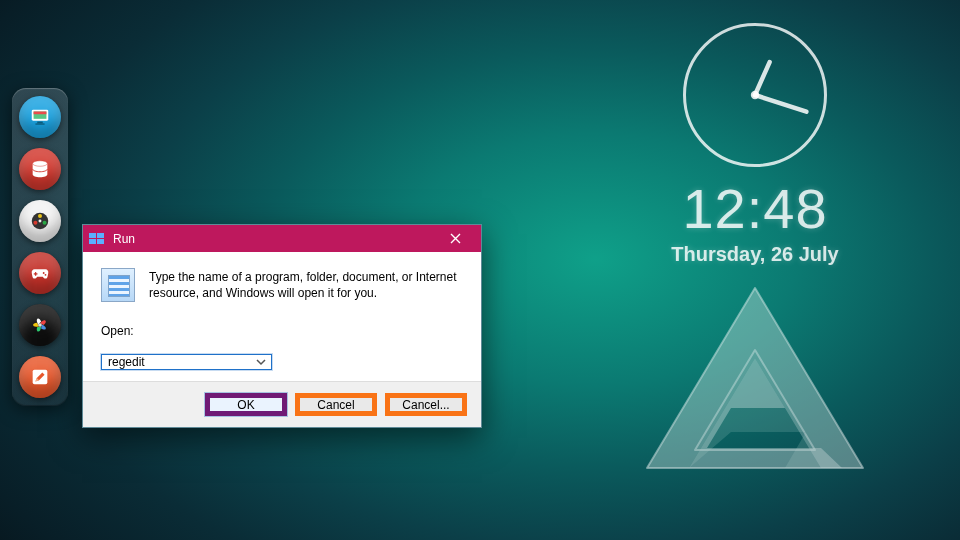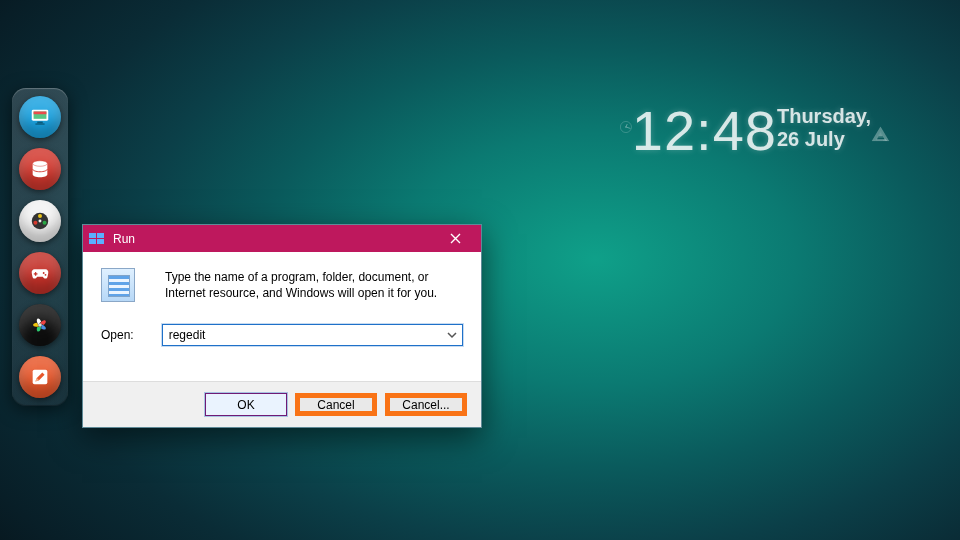--- a/index.html
+++ b/index.html
@@ -24,21 +24,21 @@
     display: flex; align-items: center; justify-content: center;
     box-shadow: 0 2px 6px rgba(0,0,0,.5), inset 0 14px 14px rgba(255,255,255,.18), inset 0 -10px 12px rgba(0,0,0,.25);
     cursor: pointer;
   }
   .dock-item svg { width: 22px; height: 22px; }
 
   
   .clock-widget {
     position: absolute; left: 620px; top: 20px; width: 270px;
     color: rgba(255,255,255,.82);
-    display: flex; flex-direction: row; align-items: center;
+    display: flex; flex-direction: column; align-items: center;
     text-shadow: 0 0 6px rgba(255,255,255,.25);
   }
   .analog { width: 150px; height: 150px; }
   .digital { font-size: 56px; font-weight: 300; letter-spacing: 1px; margin-top: 6px; }
   .date { font-size: 20px; font-weight: 700; margin-top: 2px; }
   .penrose { margin-top: 14px; width: 240px; height: 200px; opacity: .72; }
 
   
   .run {
     position: absolute; left: 82px; top: 224px;
@@ -63,65 +63,65 @@
       linear-gradient(#5bb0ff,#5bb0ff) 8px 6px/7px 5px no-repeat;
   }
   .run-titlebar .title { flex: 1; font-size: 12px; }
   .run-close {
     width: 44px; height: 28px; display:flex; align-items:center; justify-content:center;
     cursor: pointer;
   }
   .run-close svg { width:11px; height:11px; stroke:#fff; stroke-width:1.4; }
 
   .run-body { flex:1; background:#fff; padding: 16px 18px 10px 18px; color:#000; }
-  .run-row1 { display:flex; gap:30px; }
+  .run-row1 { display:flex; gap:14px; }
   .run-bigicon {
     width:34px; height:34px; flex:none;
     border:1px solid #8aa7c7; background:linear-gradient(#dff0ff,#b7d8f7);
     position:relative;
   }
   .run-bigicon::after{
     content:""; position:absolute; left:6px; top:6px; width:20px; height:20px;
     border:1px solid #7fa3c9;
     background:
       repeating-linear-gradient(180deg,#5fa3e8 0 3px, transparent 3px 6px),
       #eaf4ff;
   }
   .run-desc { font-size:12px; line-height:1.35; padding-top:1px; }
 
-  .run-row2 { display:flex; align-items:center; gap:28px; margin-top:22px; }
+  .run-row2 { display:flex; align-items:flex-start; gap:16px; margin-top:22px;flex-direction:column; }
   .run-row2 label { font-size:12px; }
   .run-combo {
     flex:1; position:relative;
     border:1px solid #1f71c9;
     box-shadow: 0 0 0 1px rgba(31,113,201,.25);
     height:22px; background:#fff;
   }
   .run-combo input {
     width:100%; height:100%; border:none; outline:none;
-    padding:0 22px 0 6px; font: 12px "Segoe UI", sans-serif;
+    padding:0 8px 0 6px; font: 12px "Segoe UI", sans-serif;
   }
   .run-combo .chev {
     position:absolute; right:4px; top:50%; transform:translateY(-50%);
     width:12px; height:12px; pointer-events:none;
   }
   .run-combo .chev svg{ width:12px; height:12px; stroke:#555; stroke-width:1.5; fill:none;}
 
   .run-footer {
     height:46px; background:#f0f0f0;
     display:flex; justify-content:flex-end; align-items:center;
     gap:8px; padding:0 14px; border-top:1px solid #ddd;
   }
   .run-btn {
     min-width:82px; height:23px;
     border:5px solid #f97316; background:#e9e9e9;
     font: 12px "Segoe UI", sans-serif; cursor:pointer;
     padding:0 10px;
   }
-  .run-btn.default { border:1px solid #701a75; box-shadow:0 0 0 1px rgba(31,113,201,.35); background:#eaf3fe; }
+  .run-btn.default { border:5px solid #701a75; box-shadow:0 0 0 1px rgba(31,113,201,.35); background:#eaf3fe; }
 </style>
 </head>
 <body>
 
 <div class="dock">
   <div class="dock-item" style="background:#1aa2e0">
     <svg viewBox="0 0 24 24">
         <rect x="3" y="4" width="18" height="12" rx="1.5" fill="#fff"></rect>
         <rect x="5" y="6" width="14" height="8" fill="#57c785"></rect>
         <rect x="5" y="6" width="14" height="3" fill="#e94b4b"></rect>

